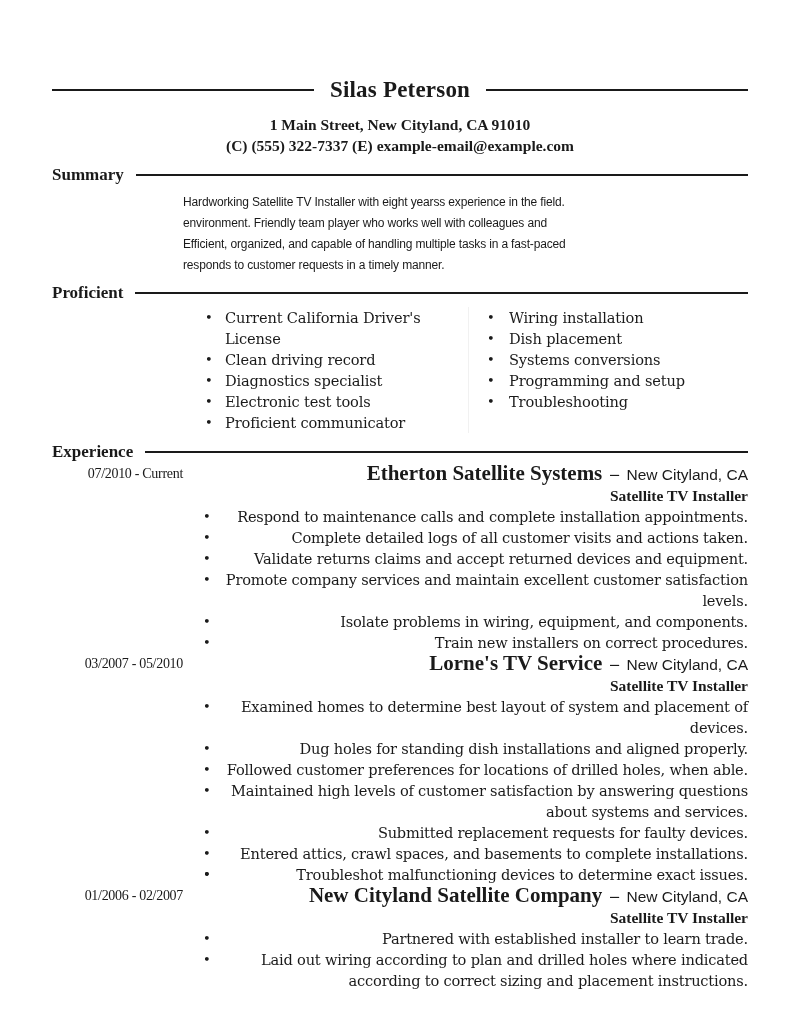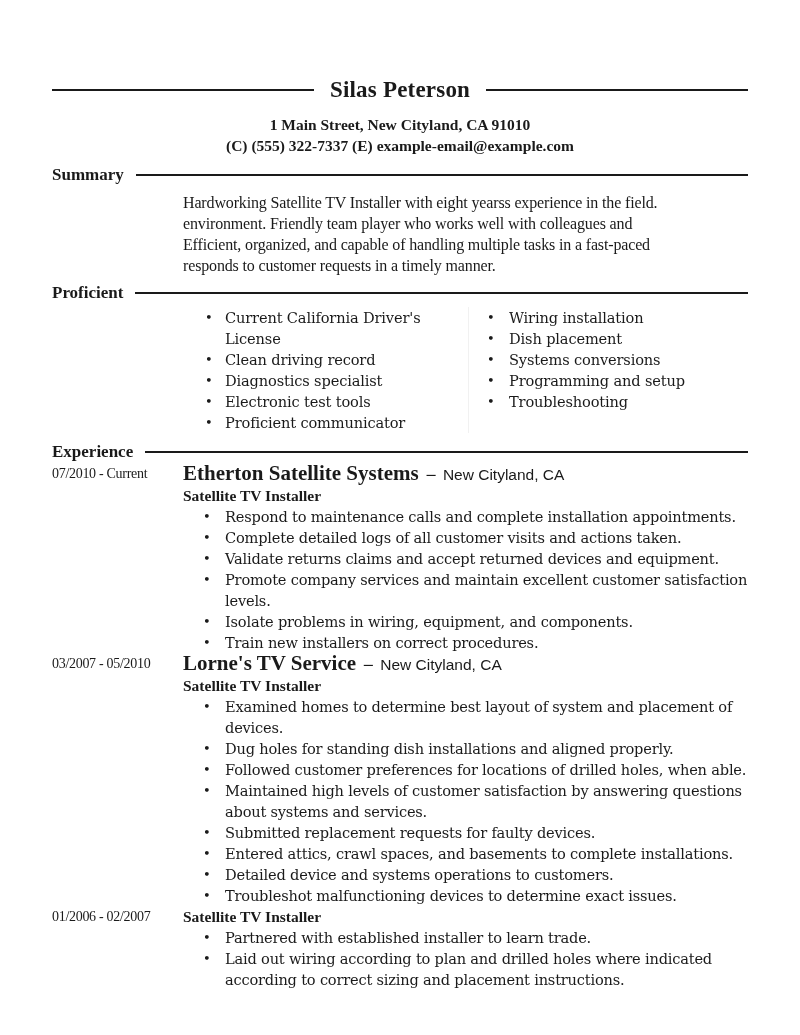--- a/index.html
+++ b/index.html
@@ -75,23 +75,23 @@
       padding-right: 12px;
     }
     .section-rule {
       flex: 1;
       height: 2px;
       background: #1a1a1a;
     }
     .summary-text {
       margin-left: 131px;
       margin-top: 6px;
-      font-size: 16px;
-      line-height: 21px;
-      font-family: Liberation Serif, serif;
+      font-size: 12px;
+      line-height: 21px;
+      font-family: Liberation Sans, sans-serif;
       letter-spacing: -0.15px;
     }
     .summary-text p { margin: 0; }
 
     
     .highlights-cols {
       display: flex;
       margin-left: 131px;
       margin-top: 3px;
     }
@@ -220,21 +220,21 @@
           <li><span class="bullet">•</span><span>Wiring installation</span></li>
           <li><span class="bullet">•</span><span>Dish placement</span></li>
           <li><span class="bullet">•</span><span>Systems conversions</span></li>
           <li><span class="bullet">•</span><span>Programming and setup</span></li>
           <li><span class="bullet">•</span><span>Troubleshooting</span></li>
         </ul>
       </div>
     </div>
   </div>
 
-  <div class="section" style="top:407px;">
+  <div class="section" style="top:407px;text-align:right;">
     <div class="section-head">
       <div class="section-title">Experience</div>
       <div class="section-rule"></div>
     </div>
 
     <div class="job">
       <div class="job-dates">07/2010 - Current</div>
       <div class="job-body">
         <div class="job-company-line">
           <span class="job-company">Etherton Satellite Systems</span><span class="job-sep">−</span><span class="job-location">New Cityland, CA</span>
@@ -261,30 +261,33 @@
         </div>
         <div class="job-title">Satellite TV Installer</div>
         <div class="job-bullets">
           <ul class="blist">
             <li><span class="bullet">•</span><span>Examined homes to determine best layout of system and placement of devices.</span></li>
             <li><span class="bullet">•</span><span>Dug holes for standing dish installations and aligned properly.</span></li>
             <li><span class="bullet">•</span><span>Followed customer preferences for locations of drilled holes, when able.</span></li>
             <li><span class="bullet">•</span><span>Maintained high levels of customer satisfaction by answering questions about systems and services.</span></li>
             <li><span class="bullet">•</span><span>Submitted replacement requests for faulty devices.</span></li>
             <li><span class="bullet">•</span><span>Entered attics, crawl spaces, and basements to complete installations.</span></li>
-            <li><span class="bullet">•</span><span>Detailed device and systems operations to customers.</span></li>
+            <li><span class="bullet">•</span></li>
             <li><span class="bullet">•</span><span>Troubleshot malfunctioning devices to determine exact issues.</span></li>
           </ul>
         </div>
       </div>
     </div>
 
     <div class="job">
       <div class="job-dates">01/2006 - 02/2007</div>
       <div class="job-body">
+        <div class="job-company-line">
+          <span class="job-company">New Cityland Satellite Company</span><span class="job-sep">−</span><span class="job-location">New Cityland, CA</span>
+        </div>
         <div class="job-title">Satellite TV Installer</div>
         <div class="job-bullets">
           <ul class="blist">
             <li><span class="bullet">•</span><span>Partnered with established installer to learn trade.</span></li>
             <li><span class="bullet">•</span><span>Laid out wiring according to plan and drilled holes where indicated according to correct sizing and placement instructions.</span></li>
           </ul>
         </div>
       </div>
     </div>
   </div>

